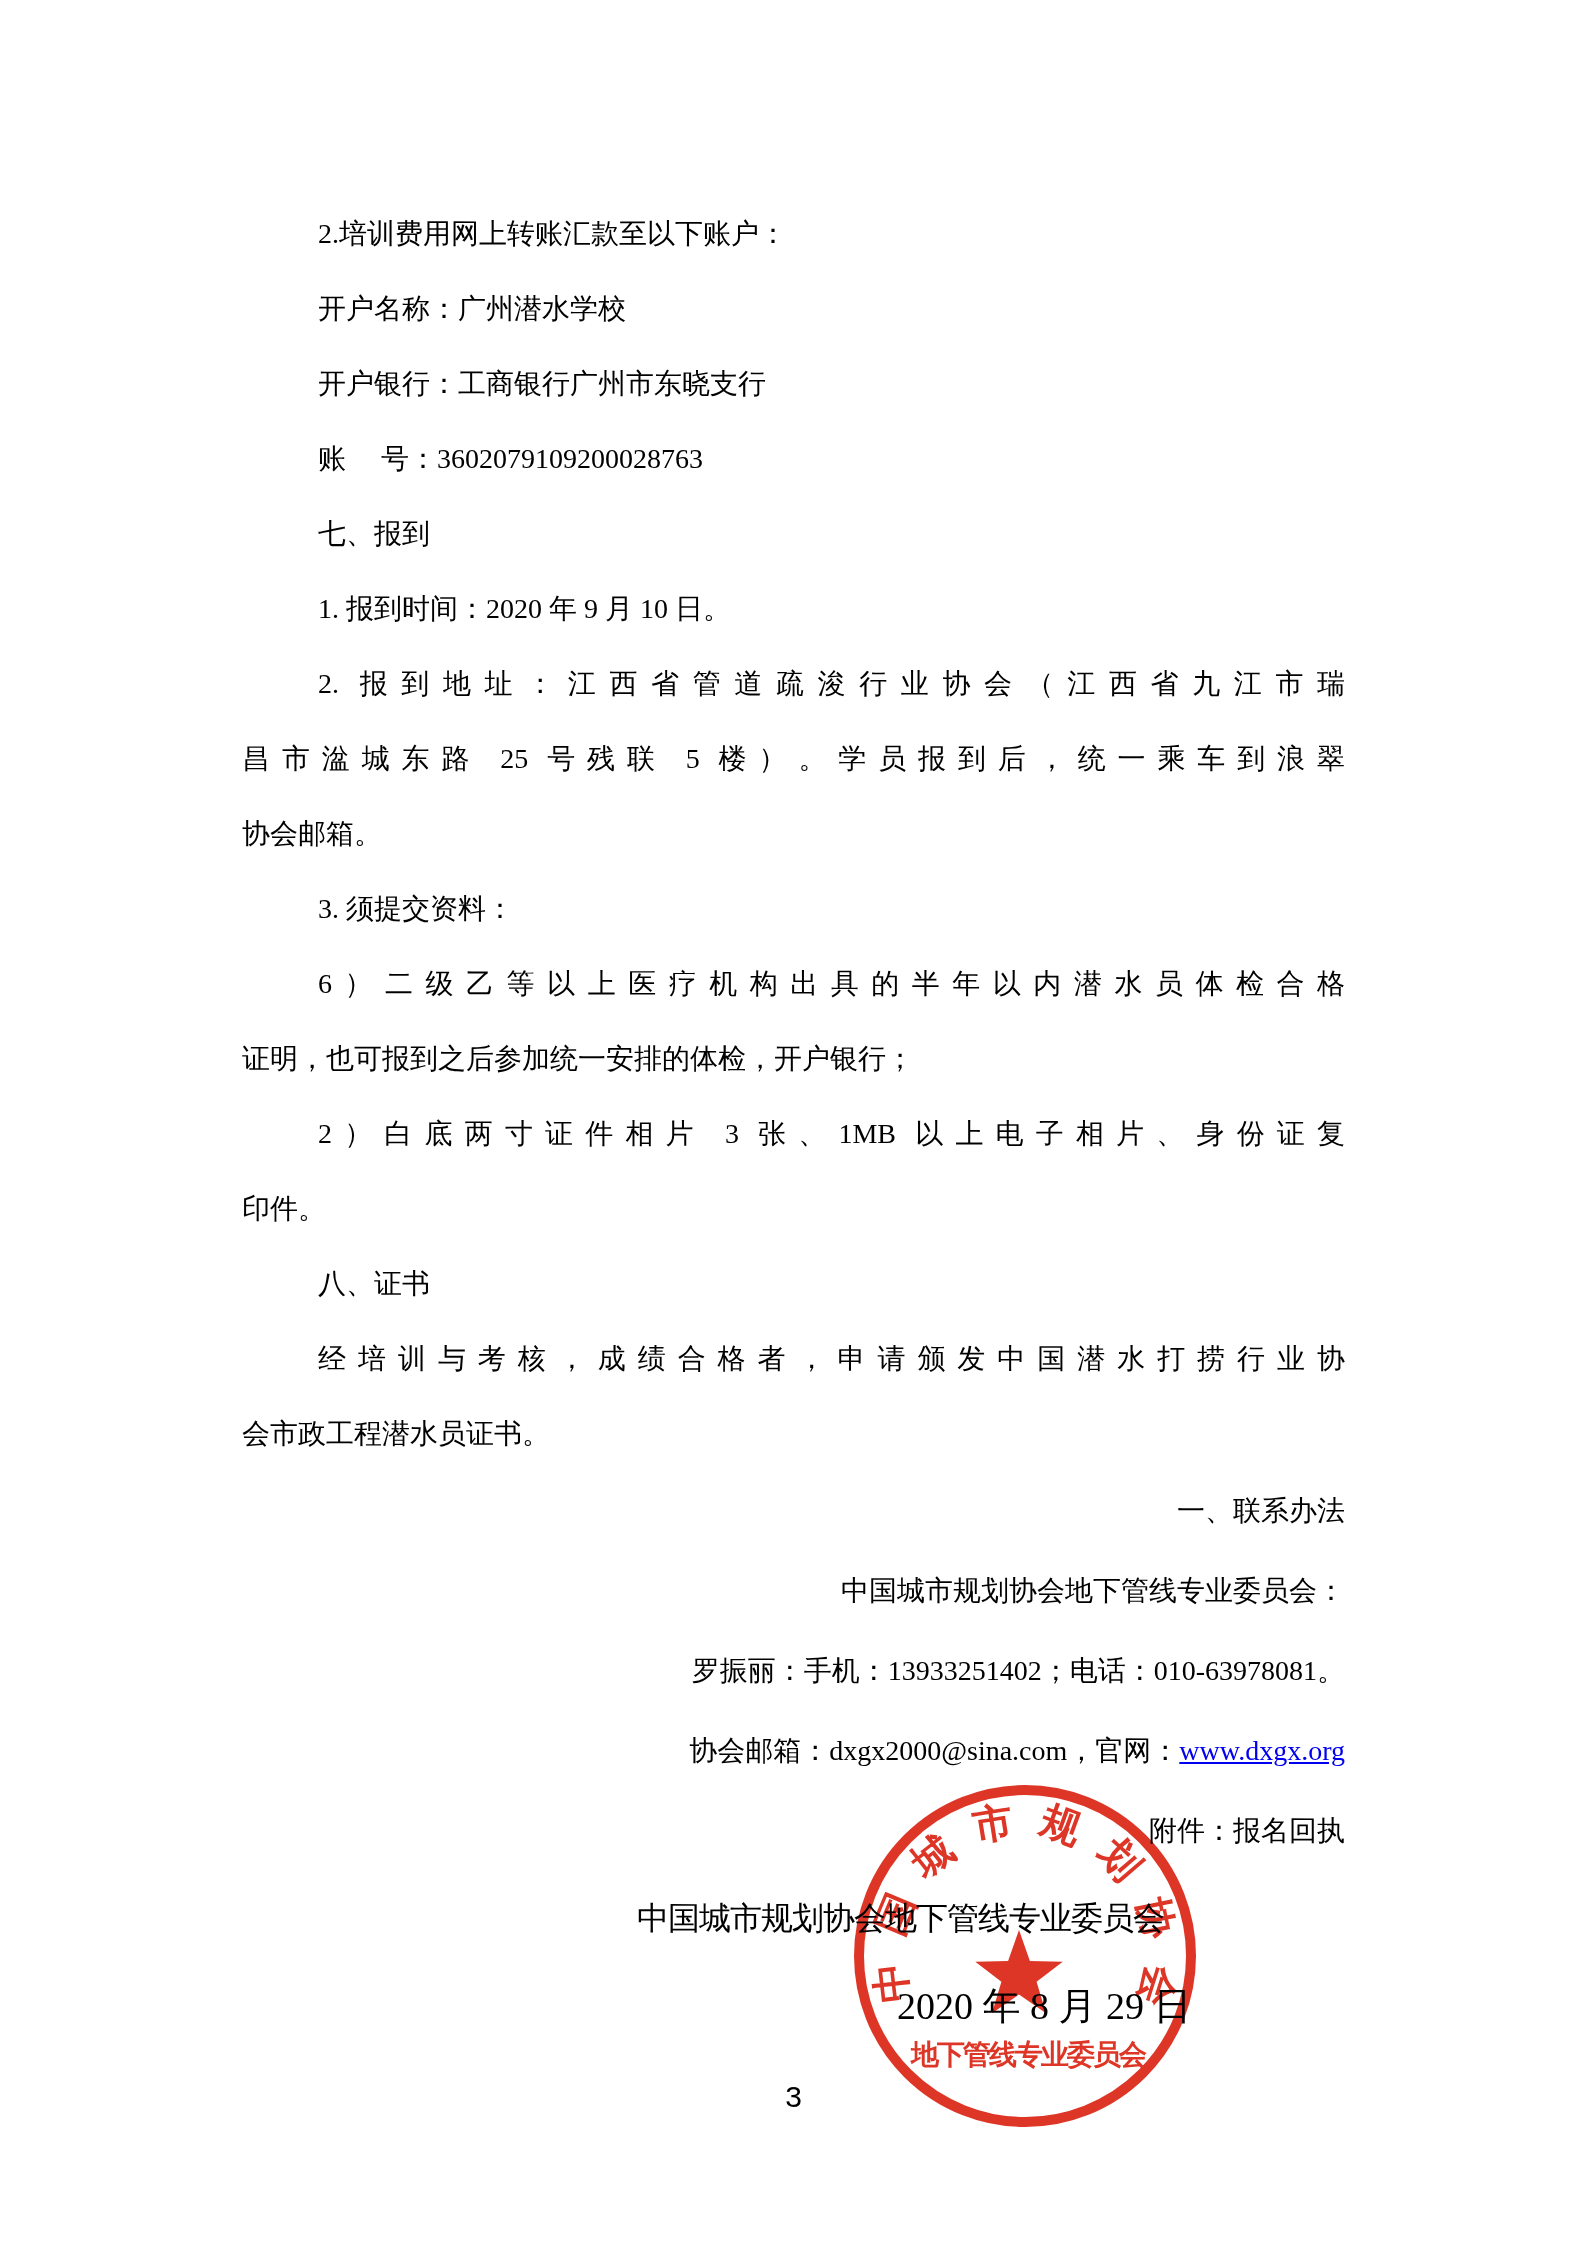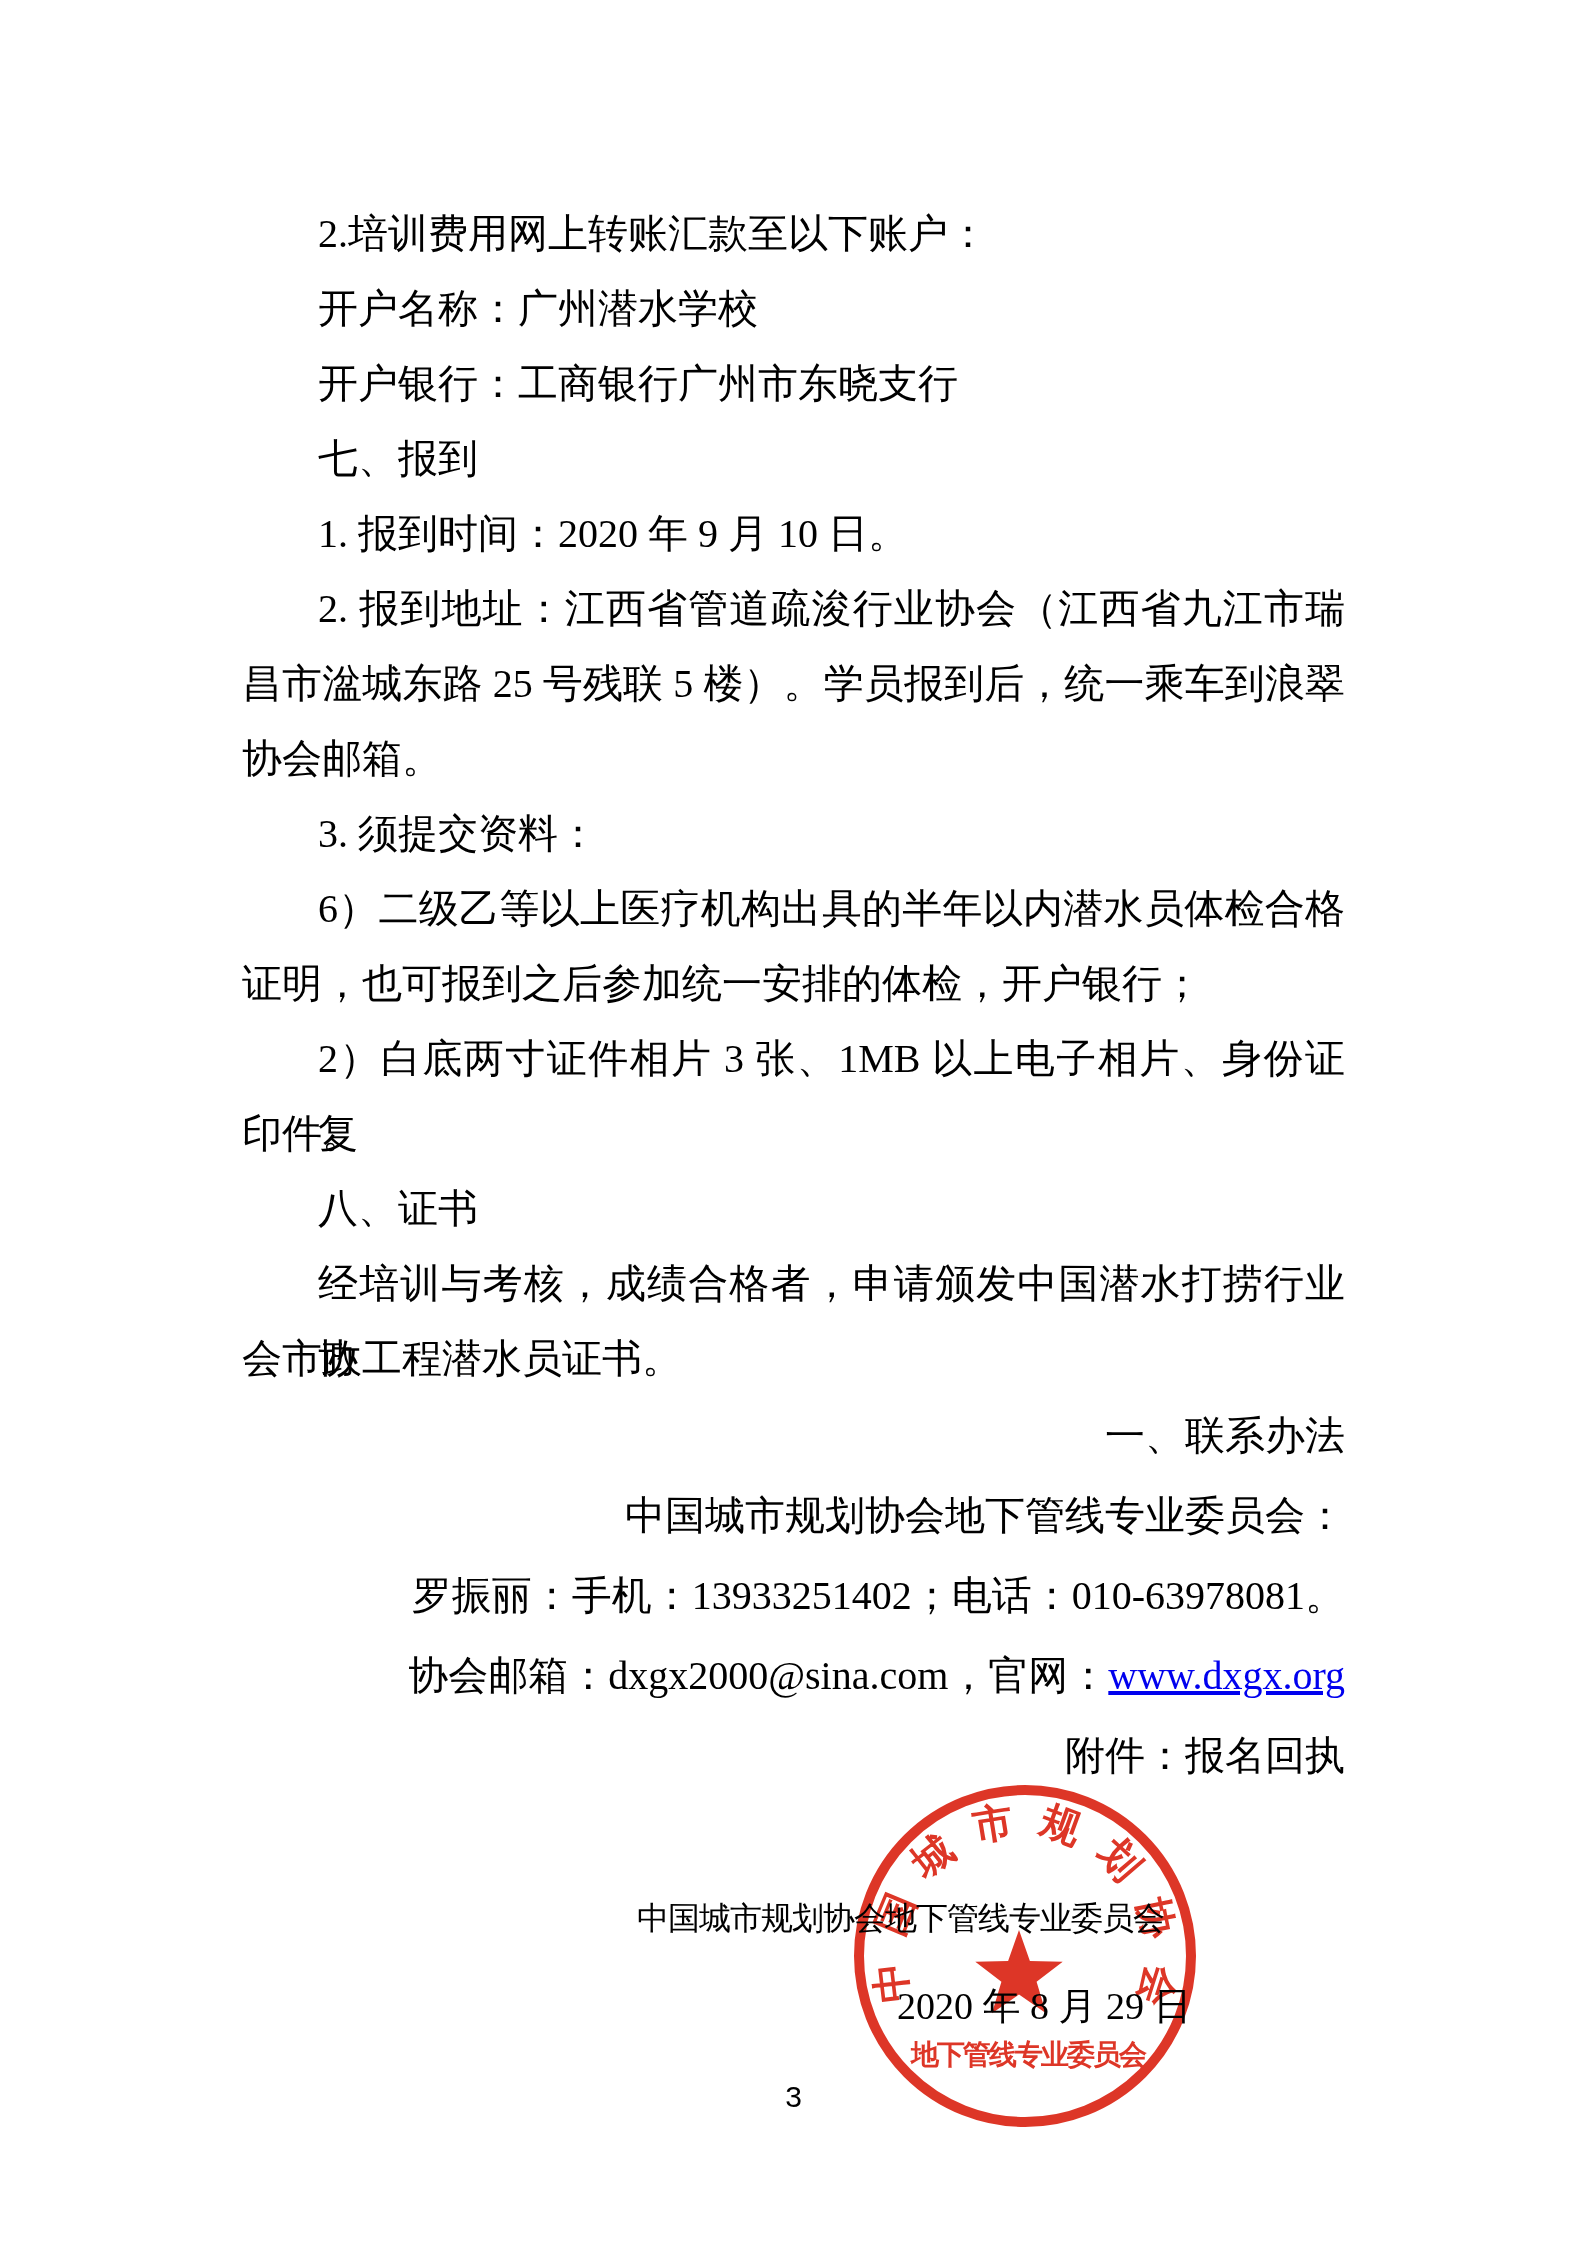--- a/index.html
+++ b/index.html
@@ -13,21 +13,21 @@
     background: #ffffff;
     position: relative;
     overflow: hidden;
     font-family: "Liberation Serif", "DejaVu Serif", serif;
     color: var(--text-color);
   }
   .doc {
     position: absolute;
     left: 242px; top: 196px;
     width: 1103px;
-    font-size: 40px;
+    font-size: 28px;
   }
   .line {
     height: 75px; line-height: 75px;
     white-space: pre;
   }
   .line.sec2 { height: 80px; line-height: 80px; text-align: right; }
   .line.indent { padding-left: 76px; }
   .line.justify {
     white-space: normal;
     text-align: justify;
@@ -84,20 +84,21 @@
     letter-spacing: -2px;
   }
 </style>
 </head>
 <body>
 
 <div class="doc" id="body-block">
     <div class="line indent"><span>2.培训费用网上转账汇款至以下账户：</span></div>
     <div class="line indent"><span>开户名称：广州潜水学校</span></div>
     <div class="line indent"><span>开户银行：工商银行广州市东晓支行</span></div>
+    <div class="line indent"><span>账　 号：3602079109200028763</span></div>
     <div class="line indent"><span>七、报到</span></div>
     <div class="line indent"><span>1. 报到时间：2020 年 9 月 10 日。</span></div>
     <div class="line indent justify"><span>2. 报到地址：江西省管道疏浚行业协会（江西省九江市瑞</span></div>
     <div class="line justify"><span>昌市湓城东路 25 号残联 5 楼）。学员报到后，统一乘车到浪翠</span></div>
     <div class="line"><span>协会邮箱。</span></div>
     <div class="line indent"><span>3. 须提交资料：</span></div>
     <div class="line indent justify"><span>6）二级乙等以上医疗机构出具的半年以内潜水员体检合格</span></div>
     <div class="line"><span>证明，也可报到之后参加统一安排的体检，开户银行；</span></div>
     <div class="line indent justify"><span>2）白底两寸证件相片 3 张、1MB 以上电子相片、身份证复</span></div>
     <div class="line"><span>印件。</span></div>

